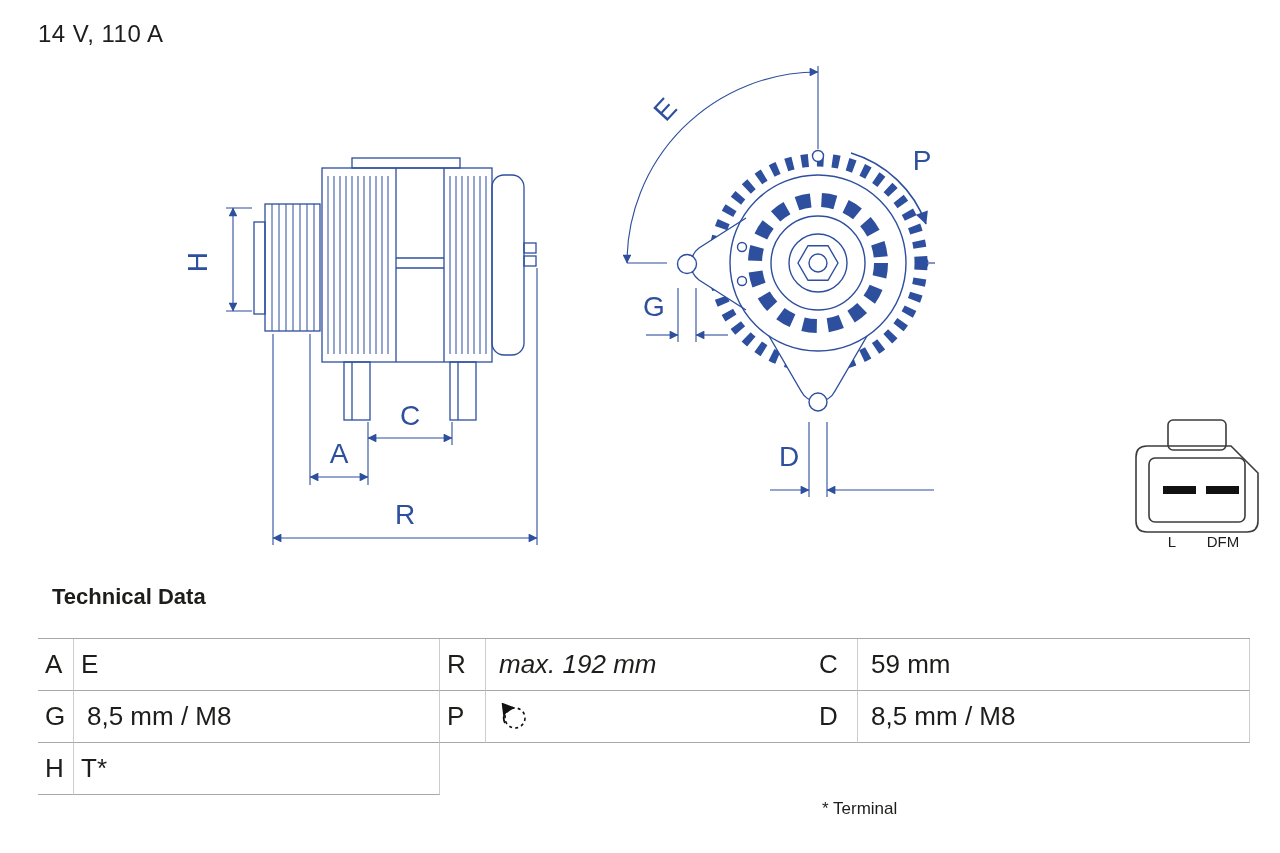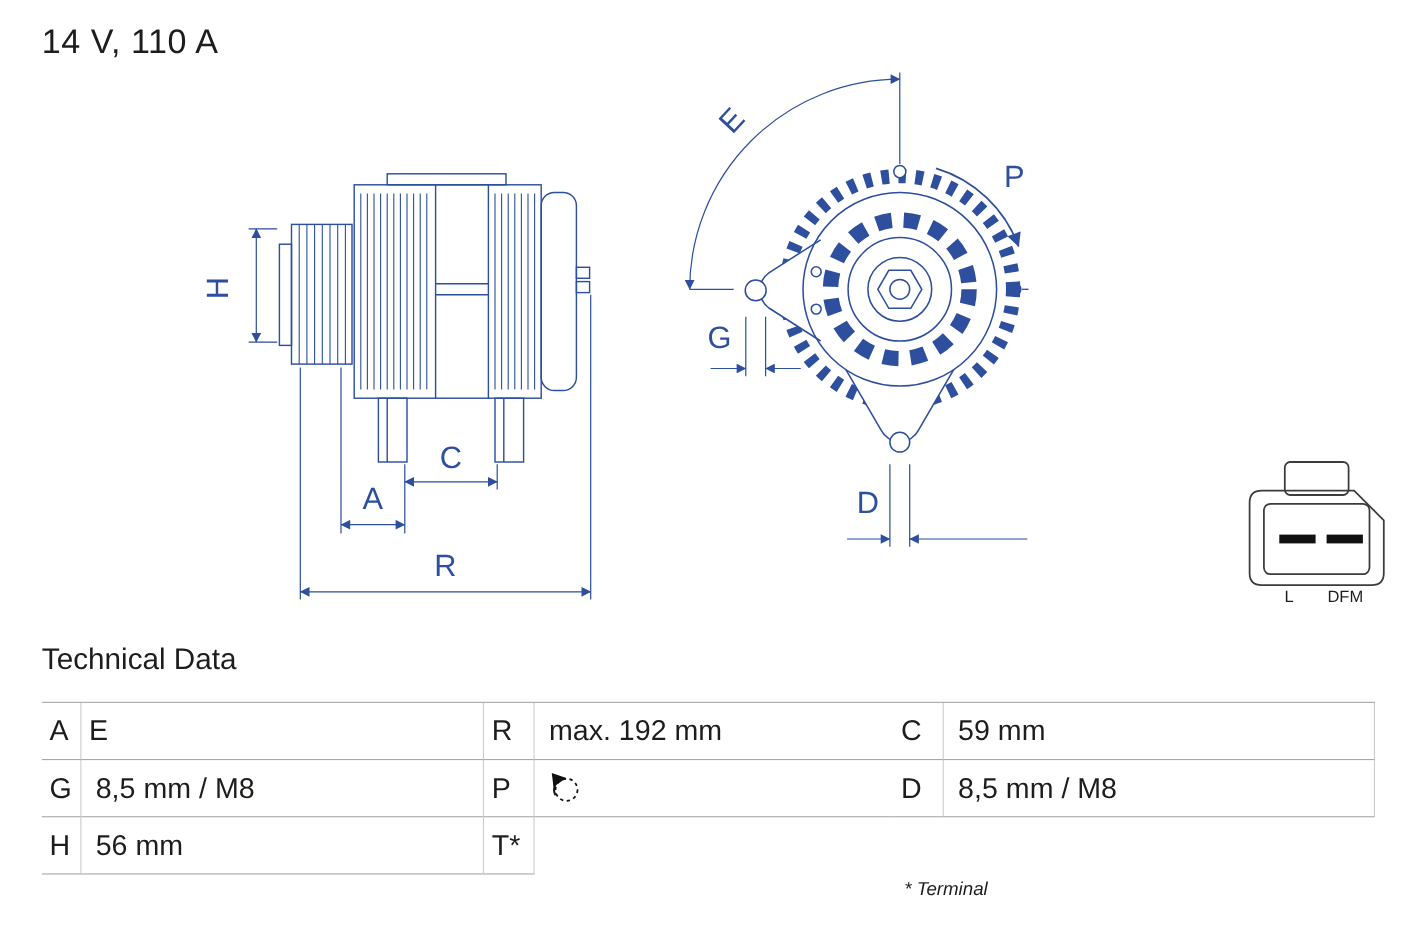--- a/index.html
+++ b/index.html
@@ -1,29 +1,29 @@
 <!DOCTYPE html>
 <html><head>
 <meta charset="utf-8">
 <style>
   html,body{margin:0;padding:0;background:#ffffff;}
   body{width:1280px;height:853px;position:relative;overflow:hidden;
        font-family:"Liberation Sans",sans-serif;color:#1d1d1b;}
   .drawing{position:absolute;left:0;top:0;}
-  .title{position:absolute;left:38px;top:20px;font-size:31px;letter-spacing:.5px;}
-  .td-heading{position:absolute;left:38px;top:584px;font-size:27px;font-weight:normal;}
+  .title{position:absolute;left:38px;top:20px;font-size:24px;letter-spacing:.5px;}
+  .td-heading{position:absolute;left:52px;top:584px;font-size:22px;font-weight:bold;}
   .table{position:absolute;left:38px;top:638px;width:1212px;
          display:grid;grid-template-columns:36px 366px 46px 326px 46px 1fr;
          border-top:1px solid #a8a8a8;font-size:26px;}
   .cell{height:52px;display:flex;align-items:center;box-sizing:border-box;
         border-bottom:1px solid #a8a8a8;border-right:1px solid #cccccc;
         padding-left:7px;white-space:nowrap;overflow:visible;}
   .cell.val{padding-left:13px;}
-  .cell.last{border-right:none;}
-  .footnote{position:absolute;left:822px;top:799px;font-size:17px;font-style:italic;}
+  .cell.last{border-right:none;font-style:italic;}
+  .footnote{position:absolute;left:822px;top:799px;font-size:17px;}
   svg text{font-family:"Liberation Sans",sans-serif;fill:#2d4f9e;font-size:28px;}
   svg text.conn{fill:#1d1d1b;font-size:15px;}
   .rot-icon{display:block;}
 </style>
 </head>
 <body>
 
 <div class="title">14 V, 110 A</div>
 
 <svg class="drawing" width="1280" height="560" viewBox="0 0 1280 560">
@@ -149,17 +149,16 @@
           </marker>
       </defs>
       <circle cx="16" cy="17" r="10" fill="none" stroke="#111111" stroke-width="1.6" stroke-dasharray="3 3.2"></circle>
       <path d="M6,22 A10.5,10.5 0 0 1 14,6.6" fill="none" stroke="#111111" stroke-width="1.8" marker-end="url(#arrK)"></path>
     </svg>
   </div>
 
   <div class="cell key">D</div>
   <div class="cell val">8,5 mm / M8</div>
   <div class="cell key">H</div>
-  <div class="cell val">56 mm</div>
   <div class="cell key">T*</div>
 </div>
 
 <div class="footnote">* Terminal</div>
 
 </body></html>

